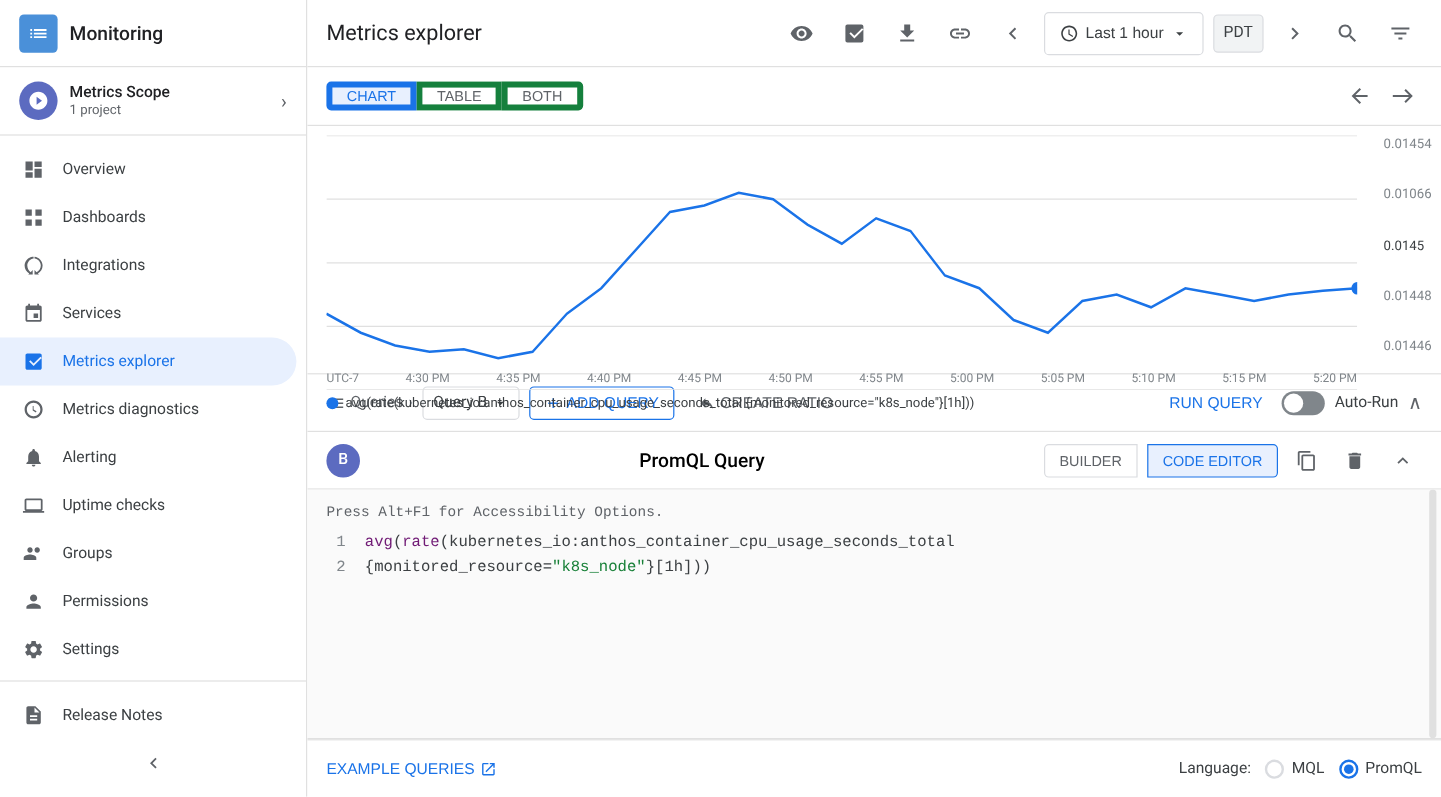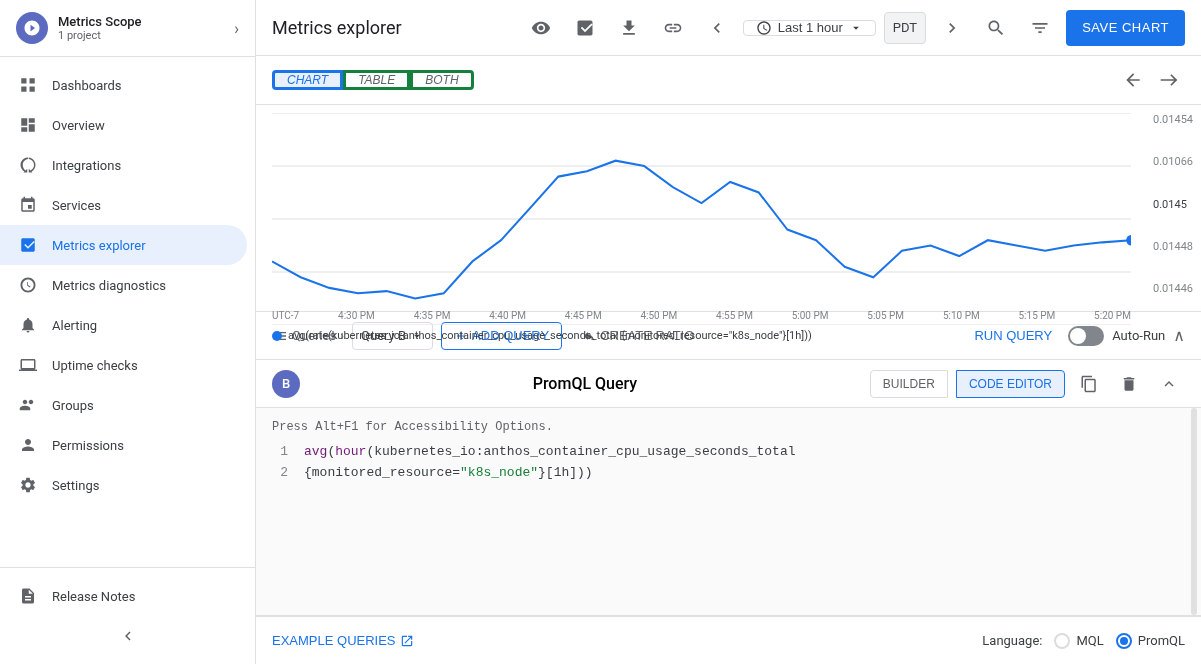--- a/index.html
+++ b/index.html
@@ -26,30 +26,30 @@
     .sidebar-footer { padding: 8px 0; border-top: 1px solid #e0e0e0; }
     .sidebar-collapse { display: flex; align-items: center; justify-content: center; height: 40px; cursor: pointer; color: #5f6368; }
 
     
     .main { flex: 1; display: flex; flex-direction: column; overflow: hidden; }
 
     
     .topbar { display: flex; align-items: center; padding: 0 16px; height: 56px; border-bottom: 1px solid #e0e0e0; flex-shrink: 0; gap: 8px; }
     .topbar-title { font-size: 18px; font-weight: 400; color: #202124; flex: 1; }
     .topbar-icon-btn { width: 36px; height: 36px; border: none; background: none; cursor: pointer; border-radius: 50%; display: flex; align-items: center; justify-content: center; color: #5f6368; }
-    .topbar-time-btn { display: flex; align-items: center; gap: 6px; padding: 0 12px; height: 16px; border: 1px solid #dadce0; border-radius: 4px; background: #fff; cursor: pointer; font-size: 13px; color: #3c4043; }
+    .topbar-time-btn { display: flex; align-items: center; gap: 6px; padding: 0 12px; height: 36px; border: 1px solid #dadce0; border-radius: 4px; background: #fff; cursor: pointer; font-size: 13px; color: #3c4043; }
     .topbar-tz { padding: 0 8px; height: 32px; border: 1px solid #dadce0; border-radius: 4px; background: #f1f3f4; font-size: 13px; color: #3c4043; display: flex; align-items: center; }
     .save-chart-btn { padding: 0 16px; height: 36px; background: #1a73e8; color: white; border: none; border-radius: 4px; font-size: 13px; font-weight: 500; cursor: pointer; letter-spacing: 0.5px; }
 
     
     .content { flex: 1; display: flex; flex-direction: column; overflow: hidden; }
 
     
     .chart-container { flex: 1; min-height: 0; display: flex; flex-direction: column; border-bottom: 1px solid #e0e0e0; position: relative; }
-    .chart-tab { padding: 0 12px; font-size: 12px; font-weight: 500; border: 3px solid #15803d; cursor: pointer; background: #fff; color: #5f6368; font-style: italic; }
+    .chart-tab { padding: 0 12px; font-size: 12px; font-weight: 500; border: 5px solid #15803d; cursor: pointer; background: #fff; color: #5f6368; }
     .chart-tab:first-child { border-radius: 4px 0 0 4px; }
     .chart-tab:last-child { border-radius: 0 4px 4px 0; }
     .chart-tab.active { background: #e8f0fe; color: #1a73e8; border-color: #1a73e8; z-index: 1; }
     .chart-collapse-btn { margin-left: auto; width: 32px; height: 32px; border: none; background: none; cursor: pointer; display: flex; align-items: center; justify-content: center; color: #5f6368; }
 
     .chart-legend { padding: 4px 16px 8px; font-size: 11px; color: #3c4043; display: flex; align-items: center; gap: 6px; }
     .legend-dot { width: 10px; height: 10px; background: #1a73e8; border-radius: 50%; flex-shrink: 0; }
 
     
     .query-bar { display: flex; align-items: center; padding: 0 16px; height: 48px; border-bottom: 1px solid #e0e0e0; gap: 8px; flex-shrink: 0; }
@@ -94,52 +94,60 @@
     .radio-circle.selected::after { content: ''; width: 8px; height: 8px; background: #1a73e8; border-radius: 50%; }
     .radio-label { font-size: 13px; }
 
     
     .chart-svg { width: 100%; height: 180px; }
   </style>
 </head>
 <body>
 
 <div class="sidebar">
+  <div class="sidebar-header">
+    <div class="sidebar-header-icon">
+      <svg width="18" height="18" viewBox="0 0 24 24">
+          <path d="M3 13h2v-2H3v2zm0 4h2v-2H3v2zm0-8h2V7H3v2zm4 4h14v-2H7v2zm0 4h14v-2H7v2zM7 7v2h14V7H7z"></path>
+        </svg>
+    </div>
+    <span class="sidebar-app-title">Monitoring</span>
+  </div>
 
   <div class="sidebar-scope">
     <div class="sidebar-scope-avatar">
       <svg width="18" height="18" viewBox="0 0 24 24" fill="white">
           <path d="M12 2C6.48 2 2 6.48 2 12s4.48 10 10 10 10-4.48 10-10S17.52 2 12 2zm-2 14.5v-9l6 4.5-6 4.5z"></path>
         </svg>
     </div>
     <div class="sidebar-scope-info">
       <div class="sidebar-scope-title">Metrics Scope</div>
       <div class="sidebar-scope-sub">1 project</div>
     </div>
     <span class="sidebar-scope-arrow">›</span>
   </div>
 
   <nav class="sidebar-nav">
 
     <div class="nav-item">
       <span class="nav-icon">
         <svg width="18" height="18" viewBox="0 0 24 24" fill="currentColor">
+            <path d="M3 13h8V3H3v10zm0 8h8v-6H3v6zm10 0h8V11h-8v10zm0-18v6h8V3h-8z"></path>
+          </svg>
+      </span>
+      <span class="nav-label">Overview</span>
+    </div>
+
+    <div class="nav-item">
+      <span class="nav-icon">
+        <svg width="18" height="18" viewBox="0 0 24 24" fill="currentColor">
             <path d="M3 3h7v7H3zm0 11h7v7H3zm11-11h7v7h-7zm0 11h7v7h-7z"></path>
           </svg>
       </span>
       <span class="nav-label">Dashboards</span>
-    </div>
-
-    <div class="nav-item">
-      <span class="nav-icon">
-        <svg width="18" height="18" viewBox="0 0 24 24" fill="currentColor">
-            <path d="M3 13h8V3H3v10zm0 8h8v-6H3v6zm10 0h8V11h-8v10zm0-18v6h8V3h-8z"></path>
-          </svg>
-      </span>
-      <span class="nav-label">Overview</span>
     </div>
 
     <div class="nav-item">
       <span class="nav-icon">
         <svg width="18" height="18" viewBox="0 0 24 24" fill="currentColor">
             <path d="M13 2.05v2.02c3.95.49 7 3.85 7 7.93 0 3.21-1.81 6-4.72 7.28L13 17v5h5l-1.22-1.22C19.91 19.07 22 15.76 22 12c0-5.18-3.95-9.45-9-9.95zM11 2.05C5.95 2.55 2 6.82 2 12c0 3.76 2.09 7.07 5.22 8.78L6 22h5v-5l-2.28 2.28C6.81 18 5 15.21 5 12c0-4.08 3.05-7.44 7-7.93V2.05z"></path>
           </svg>
       </span>
       <span class="nav-label">Integrations</span>
     </div>
@@ -286,21 +294,20 @@
       <svg width="20" height="20" viewBox="0 0 24 24" fill="currentColor">
           <path d="M15.5 14h-.79l-.28-.27C15.41 12.59 16 11.11 16 9.5 16 5.91 13.09 3 9.5 3S3 5.91 3 9.5 5.91 16 9.5 16c1.61 0 3.09-.59 4.23-1.57l.27.28v.79l5 4.99L20.49 19l-4.99-5zm-6 0C7.01 14 5 11.99 5 9.5S7.01 5 9.5 5 14 7.01 14 9.5 11.99 14 9.5 14z"></path>
         </svg>
     </button>
     <button class="topbar-icon-btn" title="Filter">
       <svg width="20" height="20" viewBox="0 0 24 24" fill="currentColor">
           <path d="M10 18h4v-2h-4v2zM3 6v2h18V6H3zm3 7h12v-2H6v2z"></path>
         </svg>
     </button>
 
-    <button class="save-chart-btn">SAVE CHART</button>
   </div>
 
   <div class="content">
 
     <div class="chart-container" style="height: 320px; flex-shrink: 0;">
       <div style="display:flex; align-items:center; padding: 8px 16px; border-bottom: 1px solid #e0e0e0;">
         <div style="display:flex; gap:0;">
           <button class="chart-tab active">CHART</button>
           <button class="chart-tab">TABLE</button>
           <button class="chart-tab">BOTH</button>
@@ -455,21 +462,21 @@
               <path d="M7.41 15.41L12 10.83l4.59 4.58L18 14l-6-6-6 6z"></path>
             </svg>
         </button>
       </div>
 
       <div class="query-editor">
         <div class="query-editor-hint">Press Alt+F1 for Accessibility Options.</div>
         <div class="code-line">
           <span class="line-num">1</span>
           <span class="code-text">
-            <span class="code-keyword">avg</span><span>(</span><span class="code-keyword">hour</span><span>(kubernetes_io:anthos_container_cpu_usage_seconds_total</span>
+            <span class="code-keyword">avg</span><span>(</span><span class="code-keyword">rate</span><span>(kubernetes_io:anthos_container_cpu_usage_seconds_total</span>
           </span>
         </div>
         <div class="code-line">
           <span class="line-num">2</span>
           <span class="code-text">
             <span>{monitored_resource=</span><span class="code-string">"k8s_node"</span><span>}[1h]))</span>
           </span>
         </div>
         <div class="query-editor-scrollbar"></div>
       </div>

